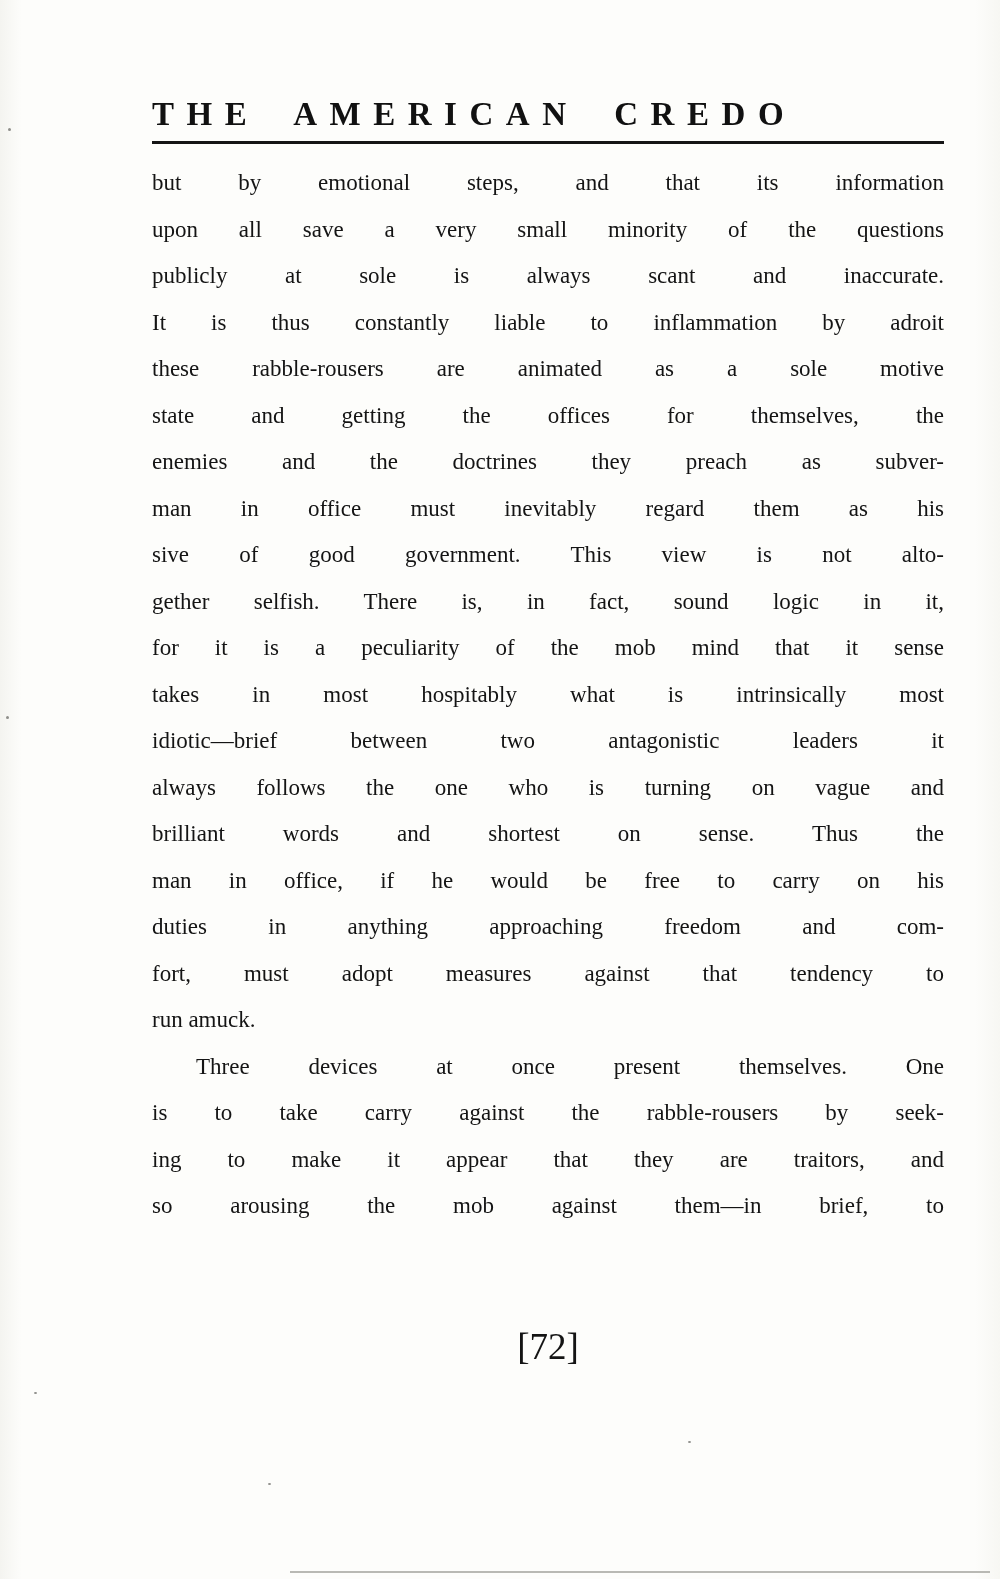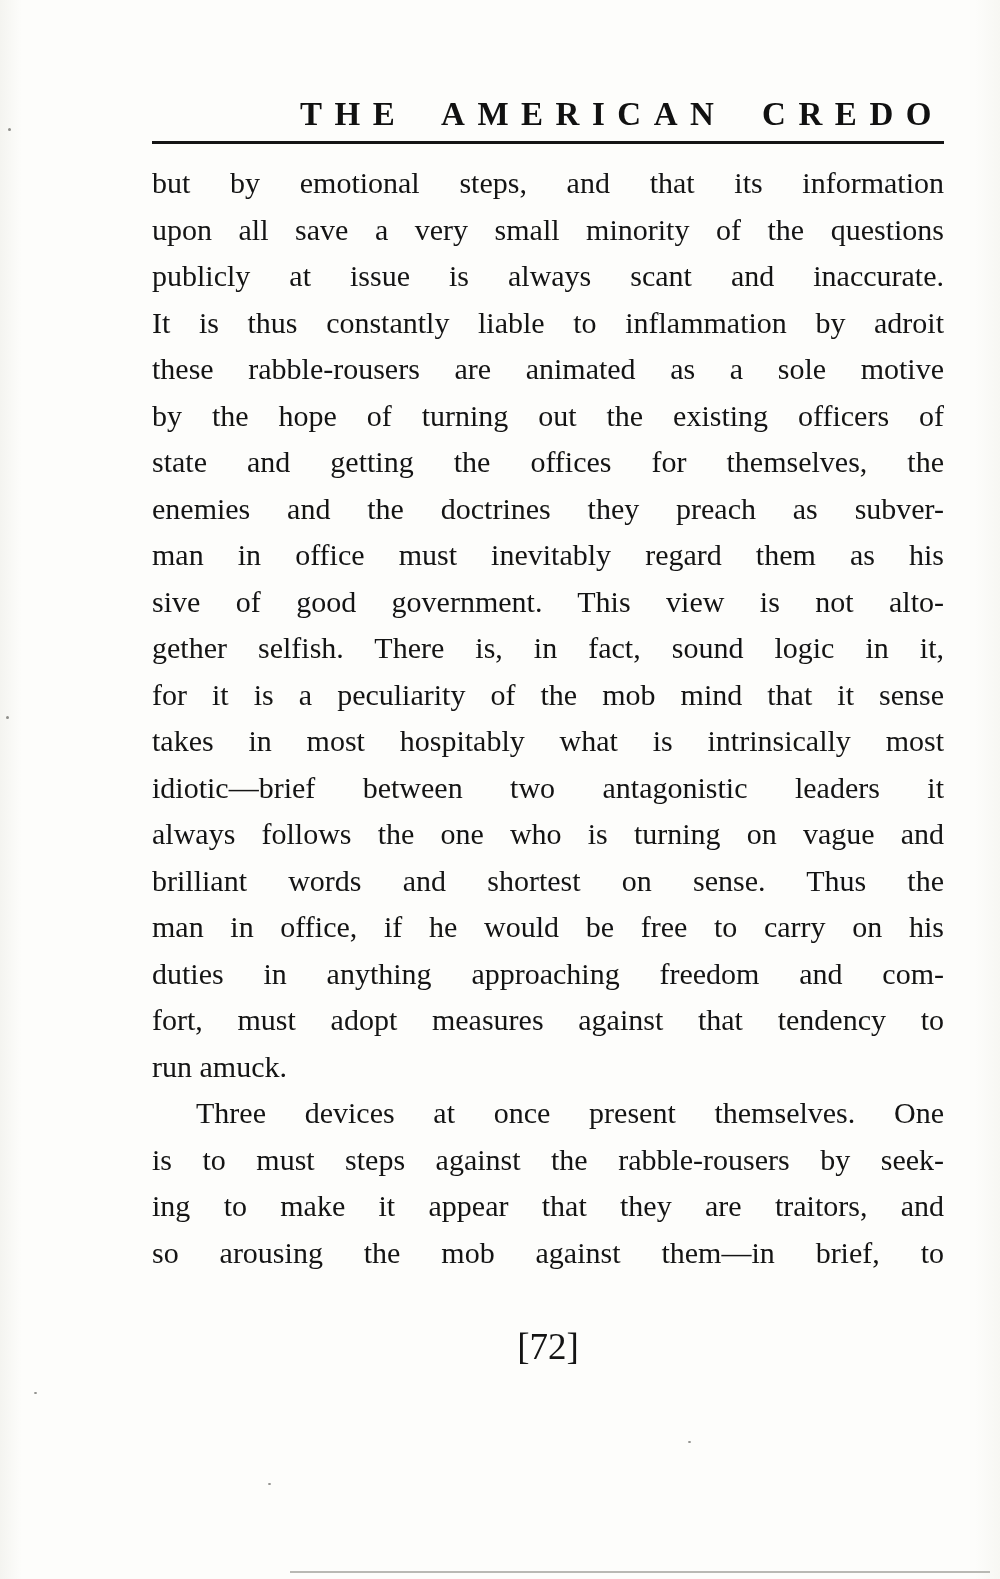--- a/index.html
+++ b/index.html
@@ -17,39 +17,39 @@
     color: #141414;
     overflow: hidden;
   }
   .running-header {
     position: absolute;
     left: 152px;
     top: 96px;
     width: 792px;
   }
   .header-title {
-    text-align: right;
+    text-align: left;
     font-size: 33px;
     font-weight: 600;
     letter-spacing: 0.38em;
     word-spacing: 0.45em;
     color: #111;
     white-space: nowrap;
   }
   .header-rule {
     margin-top: 8px;
     height: 3px;
     background: #151515;
   }
   .body-text {
     position: absolute;
     left: 152px;
     top: 160px;
     width: 792px;
-    font-size: 30px;
+    font-size: 23px;
     line-height: 46.5px;
   }
   .paragraph { margin: 0; }
   .line {
     text-align: justify;
     text-align-last: justify;
     white-space: normal;
   }
   .line.indent {
     padding-left: 44px;
@@ -91,42 +91,41 @@
 
   <header class="running-header">
     <div class="header-title">THE AMERICAN CREDO</div>
     <div class="header-rule"></div>
   </header>
 
   <main class="body-text" id="body-text">
       <div class="paragraph">
         <div class="line">but by emotional steps, and that its information</div>
         <div class="line">upon all save a very small minority of the questions</div>
-        <div class="line">publicly at issue is always scant and inaccurate.</div>
+        <div class="line">publicly at sole is always scant and inaccurate.</div>
         <div class="line">It is thus constantly liable to inflammation by adroit</div>
         <div class="line">these rabble-rousers are animated as a sole motive</div>
-        <div class="line">by the hope of turning out the existing officers of</div>
         <div class="line">state and getting the offices for themselves, the</div>
         <div class="line">enemies and the doctrines they preach as subver-</div>
         <div class="line">man in office must inevitably regard them as his</div>
         <div class="line">sive of good government.  This view is not alto-</div>
         <div class="line">gether selfish.  There is, in fact, sound logic in it,</div>
         <div class="line">for it is a peculiarity of the mob mind that it sense</div>
         <div class="line">takes in most hospitably what is intrinsically most</div>
         <div class="line">idiotic—brief between two antagonistic leaders it</div>
         <div class="line">always follows the one who is turning on vague and</div>
         <div class="line">brilliant words and shortest on sense.  Thus the</div>
         <div class="line">man in office, if he would be free to carry on his</div>
         <div class="line">duties in anything approaching freedom and com-</div>
         <div class="line">fort, must adopt measures against that tendency to</div>
         <div class="line no-justify">run amuck.</div>
       </div>
       <div class="paragraph">
         <div class="line indent">Three devices at once present themselves.  One</div>
-        <div class="line">is to must steps against the rabble-rousers by seek-</div>
+        <div class="line">is to take carry against the rabble-rousers by seek-</div>
         <div class="line">ing to make it appear that they are traitors, and</div>
         <div class="line">so arousing the mob against them—in brief, to</div>
       </div>
     </main>
 
   <div class="page-number">[72]</div>
 
   <span class="scan-speck speck-1"></span>
   <span class="scan-speck speck-2"></span>
   <span class="scan-speck speck-3"></span>

